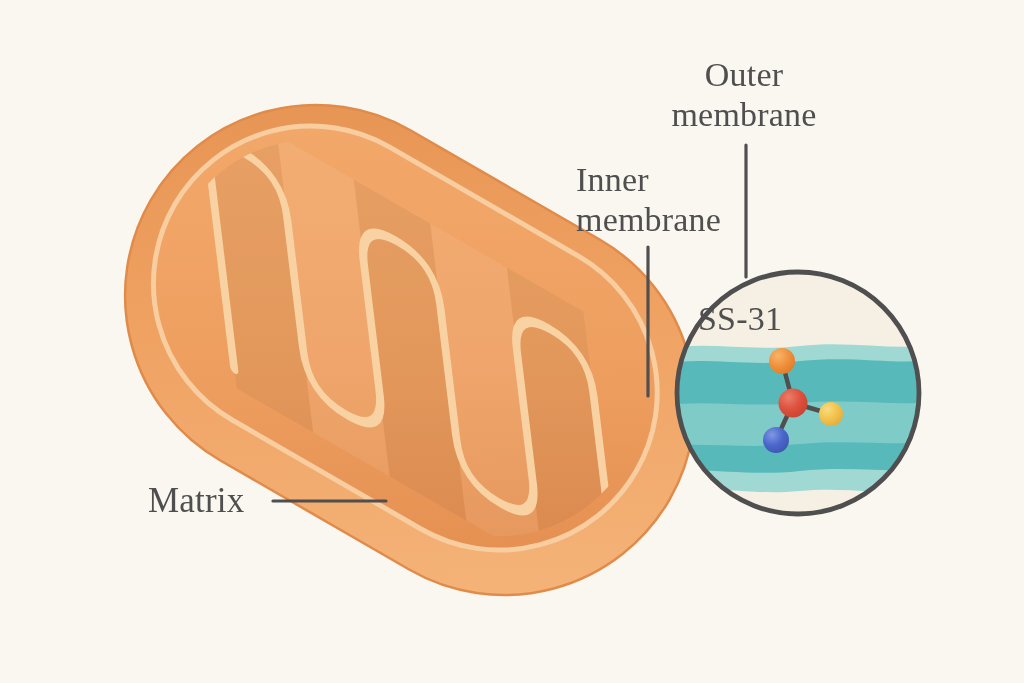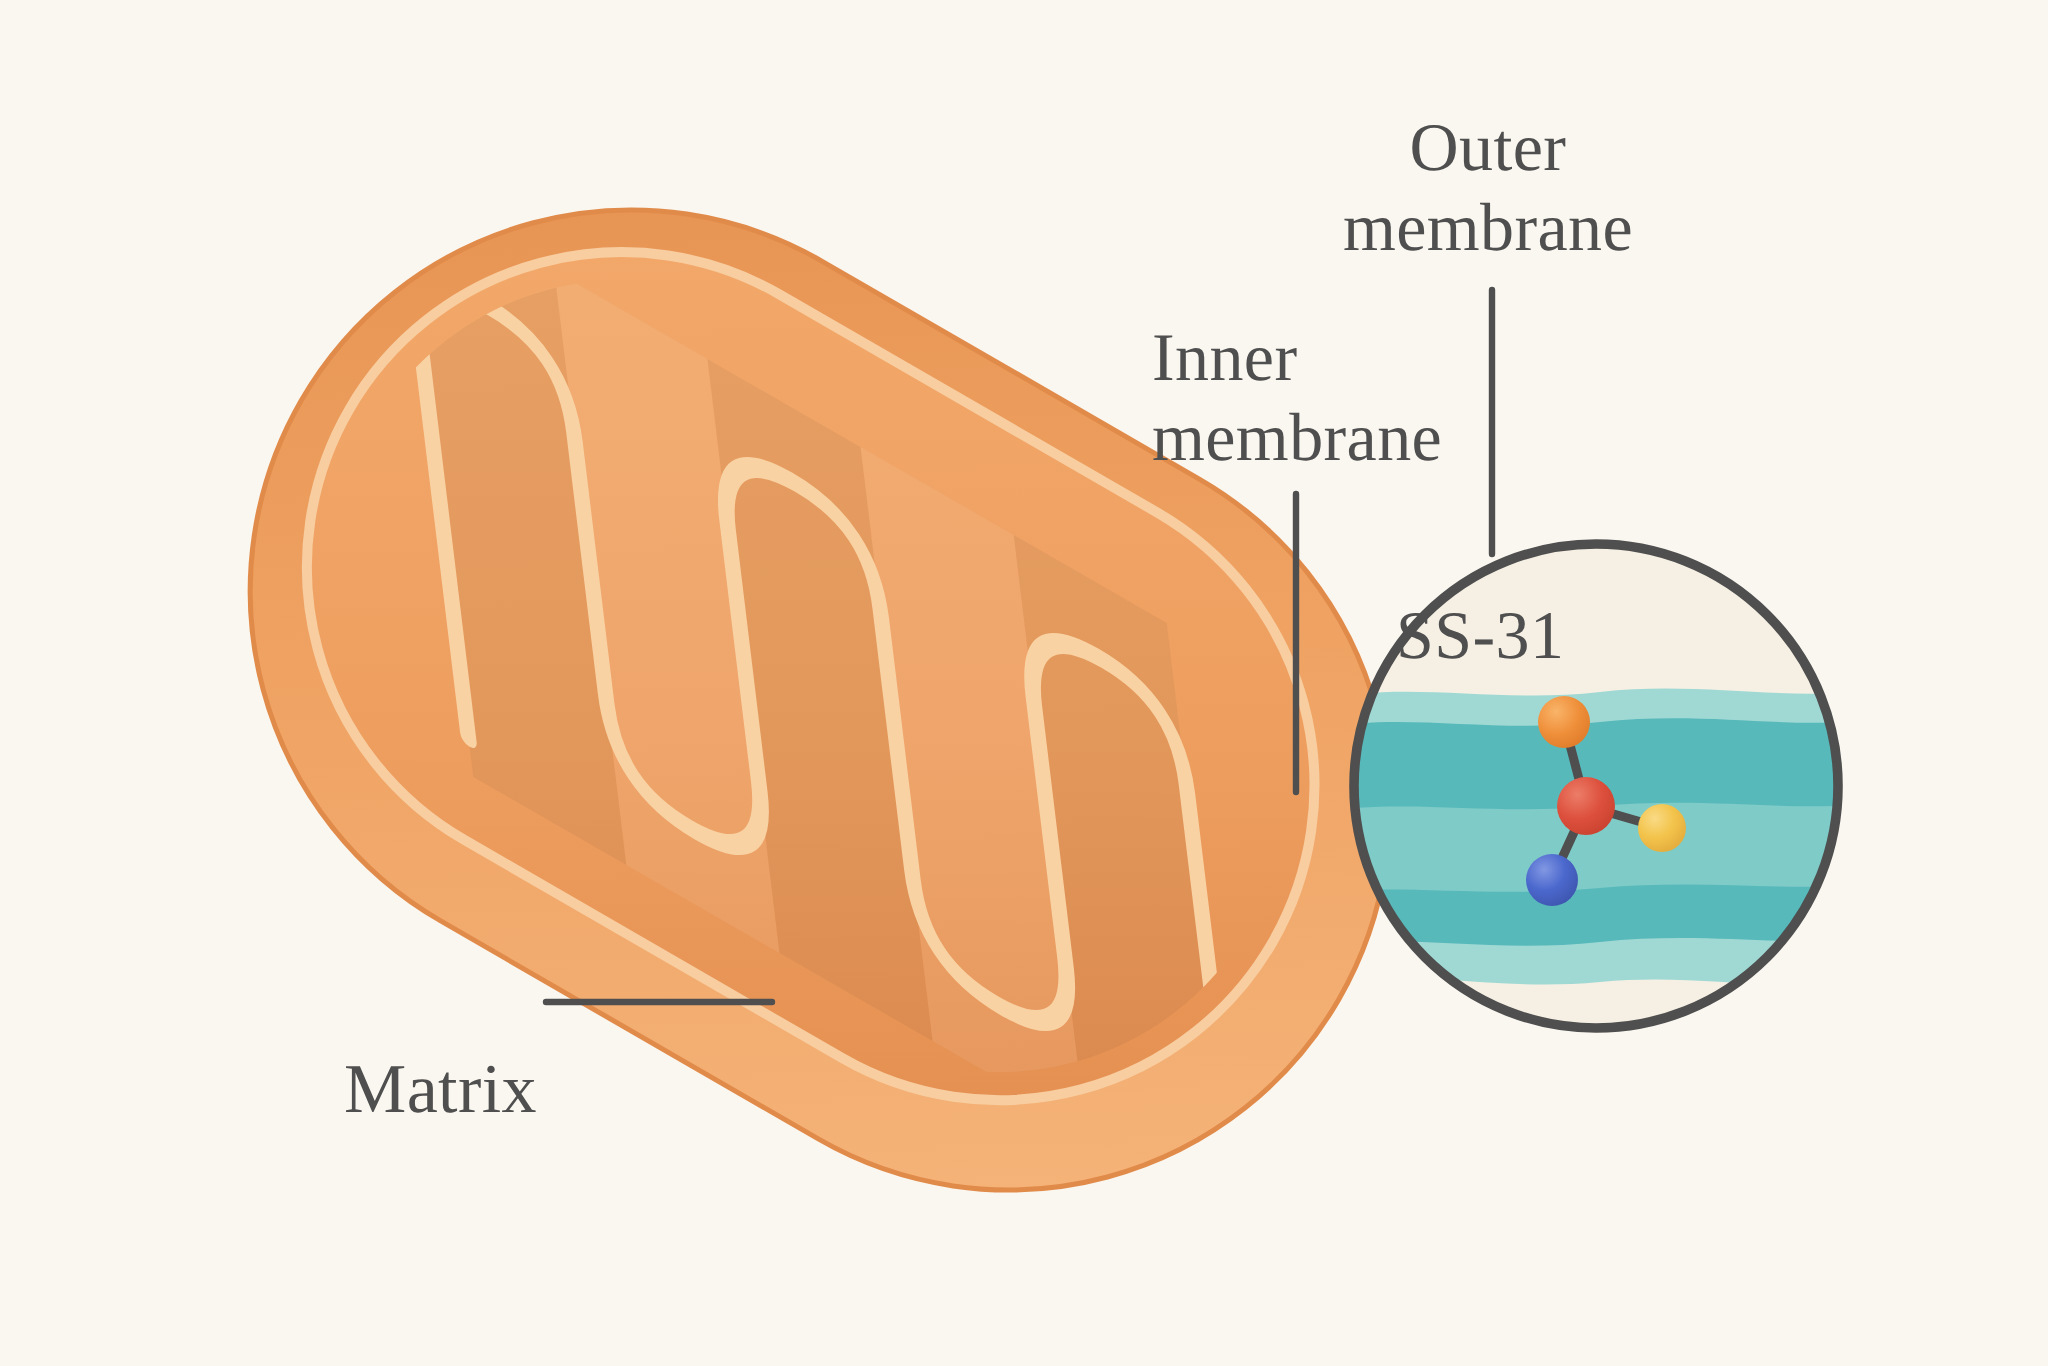--- a/index.html
+++ b/index.html
@@ -21,21 +21,21 @@
     background:var(--background);
     font-family:"Liberation Sans", sans-serif;
   }
   .stage svg.scene{position:absolute;left:0;top:0;z-index:0;}
   .label{
     position:absolute;z-index:2;color:var(--label-text);
     font-size:34px;line-height:40px;letter-spacing:.2px;font-weight:500;font-family:Liberation Serif, serif;
   }
   .label-outer{left:634px;top:55px;width:220px;text-align:center;}
   .label-inner{left:556px;top:160px;width:200px;text-align:left;margin-left:20px;}
-  .label-matrix{left:172px;top:481px;width:160px;font-size:35px;margin-top:44px;}
+  .label-matrix{left:148px;top:481px;width:160px;font-size:35px;}
   .label-ss31{left:698px;top:299px;width:192px;text-align:left;font-size:34px;}
 </style>
 </head>
 <body>
 
 <div class="stage">
 
   <svg class="scene" width="1024" height="683" viewBox="0 0 1024 683">
     <defs>
       <linearGradient id="bodyGrad" x1="0" y1="0" x2="1" y2="1">

